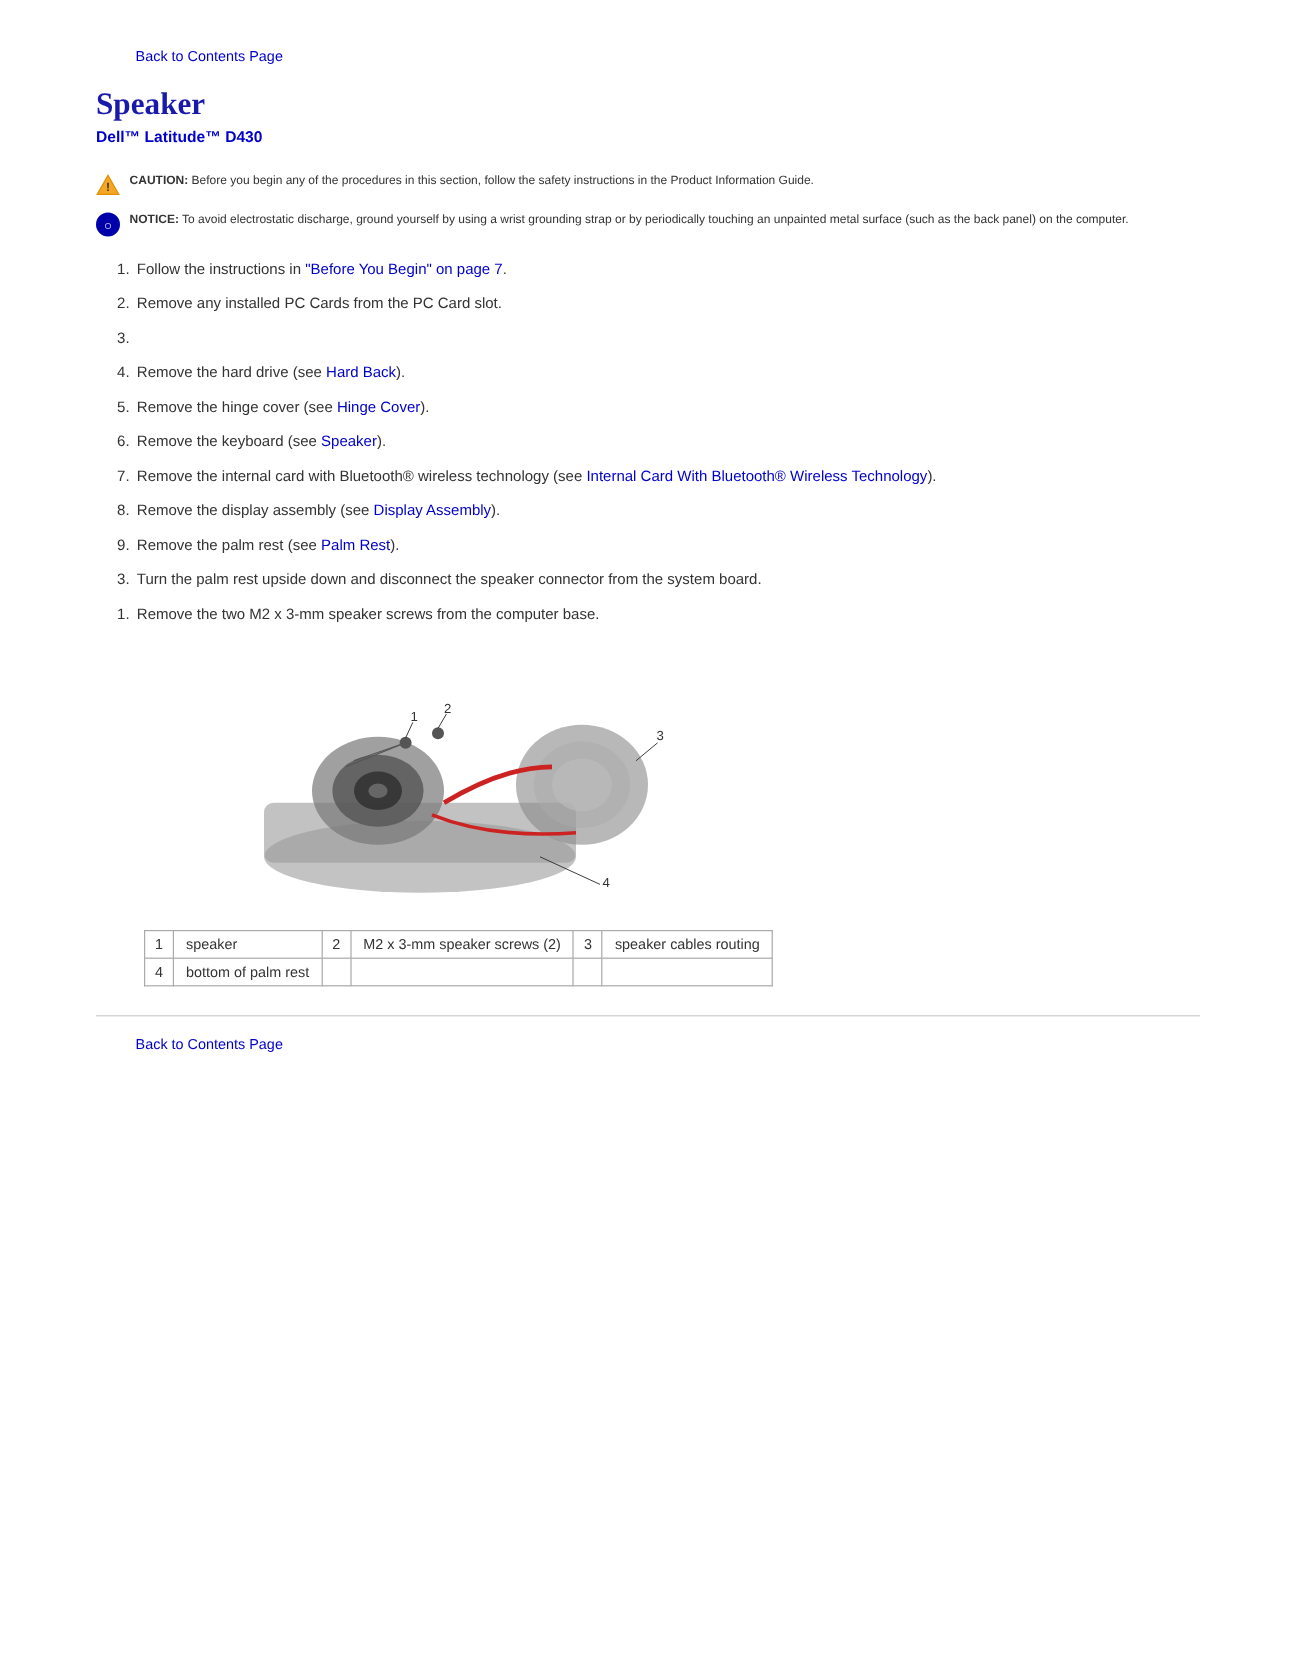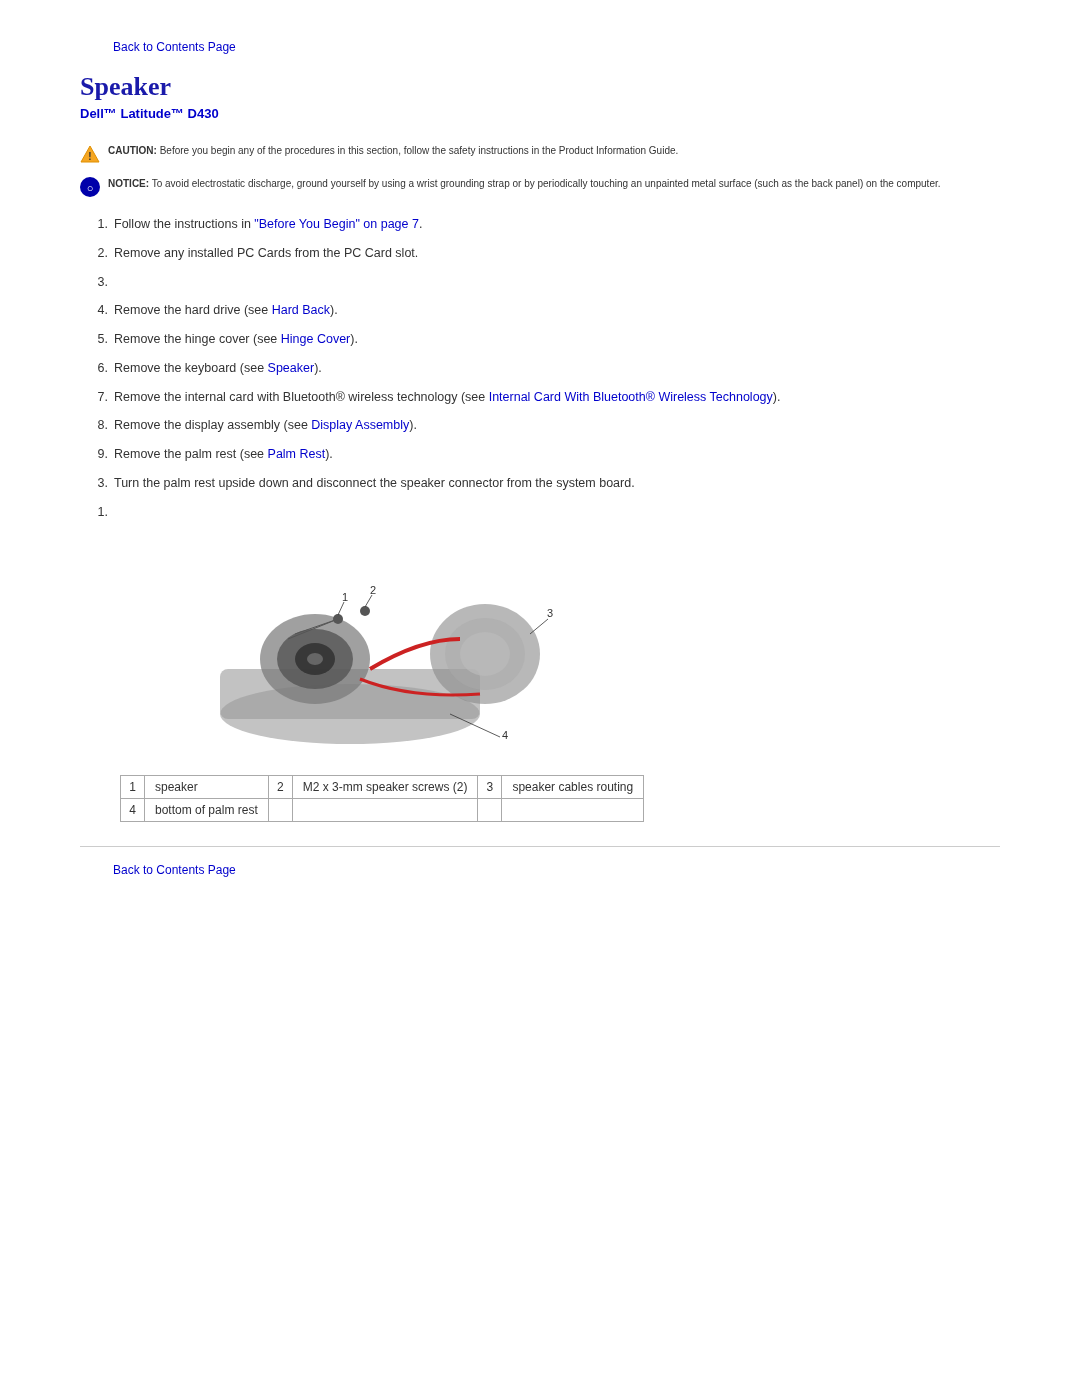--- a/index.html
+++ b/index.html
@@ -170,20 +170,21 @@
     <li>
       <span class="step-num">9.</span>
       <span>Remove the palm rest (see <a href="#">Palm Rest</a>).</span>
     </li>
     <li>
       <span class="step-num">3.</span>
       <span>Turn the palm rest upside down and disconnect the speaker connector from the system board.</span>
     </li>
     <li>
       <span class="step-num">1.</span>
+      <span>Remove the two M2 x 3-mm speaker screws from the computer base.</span>
     </li>
   </ol>
 
 <div class="diagram-area">
   <svg width="470" height="220" viewBox="0 0 470 220" style="display:block;">
 
     <ellipse cx="230" cy="175" rx="130" ry="30" fill="#888" opacity="0.5"></ellipse>
     <rect x="100" y="130" width="260" height="50" rx="8" fill="#999" opacity="0.6"></rect>
 
     <ellipse cx="195" cy="120" rx="55" ry="45" fill="#777" opacity="0.7"></ellipse>

